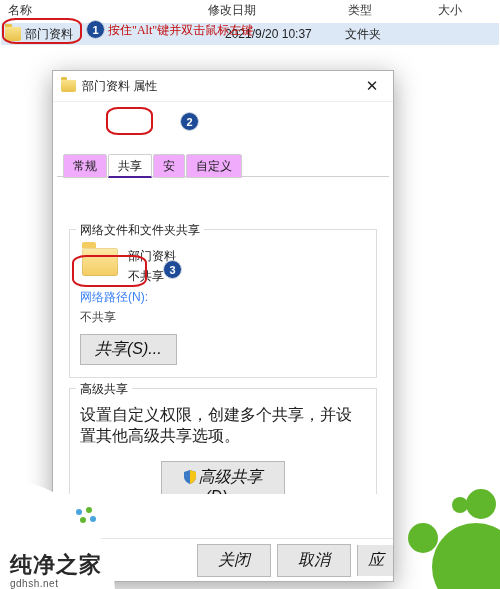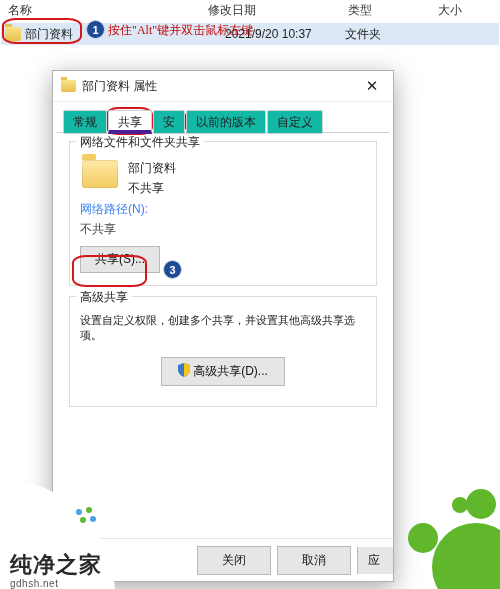--- a/index.html
+++ b/index.html
@@ -98,20 +98,21 @@
     position: absolute;
     left: 52px;
     top: 70px;
     width: 340px;
     height: 510px;
     background: #fff;
     border: 1px solid #b0b0b0;
     box-shadow: 0 6px 24px rgba(0,0,0,0.35);
     display: flex;
     flex-direction: column;
+    gap: 44px;
   }
   .titlebar {
     height: 30px;
     display: flex;
     align-items: center;
     padding: 0 8px;
     border-bottom: 1px solid #eee;
   }
   .titlebar .title-icon {
     width: 15px;
@@ -164,26 +165,26 @@
     border-bottom: none;
     background: #fff;
     font-size: 12px;
     margin-right: 1px;
     position: relative;
     z-index: 1;
     color: #222;
     border-radius: 2px 2px 0 0;
   }
   .tab.inactive {
-    background: #14b8a6;
+    background: #f0abfc;
     border-bottom: 1px solid #cfcfcf;
     margin-bottom: -1px;
   }
   .tab.active {
-    border-bottom: 4px solid #4c1d95;
+    border-bottom: 2px solid #4c1d95;
     margin-bottom: -1px;
   }
   .tab-callout {
     position: absolute;
     left: 106px;
     top: 107px;
     width: 43px;
     height: 24px;
     border: 2px solid #d3171b;
     border-radius: 12px / 8px;
@@ -238,44 +239,45 @@
   }
   .folder-meta { display: flex; flex-direction: column; gap: 3px; }
   .folder-meta span { font-size: 12px; color: #222; }
   .path-label { margin-top: 4px; font-size: 12px; color: #3b82f6; }
   .path-value { margin-top: 3px; font-size: 12px; color: #444; }
 
   .btn {
     background: #e6e6e6;
     border: 1px solid #b8b8b8;
     padding: 4px 10px;
-    font-size: 12px;
+    font-size: 16px;
     font-family: inherit;
     color: #111;
     cursor: pointer;
+    font-style: italic;
   }
   .btn.wide { width: 124px; padding: 5px 10px; text-align: center; }
   .btn-share {
     margin-top: 8px;
     padding: 4px 14px;
   }
   .share-callout {
     position: absolute;
     left: 72px;
     top: 255px;
     width: 71px;
     height: 28px;
     border: 2px solid #d3171b;
     border-radius: 14px / 8px;
     pointer-events: none;
   }
   .badge3 { position: absolute; left: 163px; top: 260px; }
 
   .adv-desc {
-    font-size: 11px;
+    font-size: 16px;
     color: #222;
     margin-top: 4px;
     margin-bottom: 14px;
   }
   .adv-btn-wrap { text-align: center; }
   .shield-icon {
     display: inline-block;
     width: 12px;
     height: 14px;
     vertical-align: -2px;
@@ -410,21 +412,20 @@
   <div class="titlebar">
     <span class="title-icon"></span>
     <span class="ttl">部门资料 属性</span>
     <span class="close">✕</span>
   </div>
 
   <div class="tabs">
     <div class="tab inactive">常规</div>
     <div class="tab active">共享</div>
     <div class="tab inactive">安</div>
-    <div class="tab inactive">以前的版本</div>
     <div class="tab inactive">自定义</div>
   </div>
 
   <div class="body">
     <div class="group">
       <div class="group-title">网络文件和文件夹共享</div>
       <div class="folder-preview">
         <span class="folder-icon-lg"></span>
         <div class="folder-meta">
           <span>部门资料</span>

